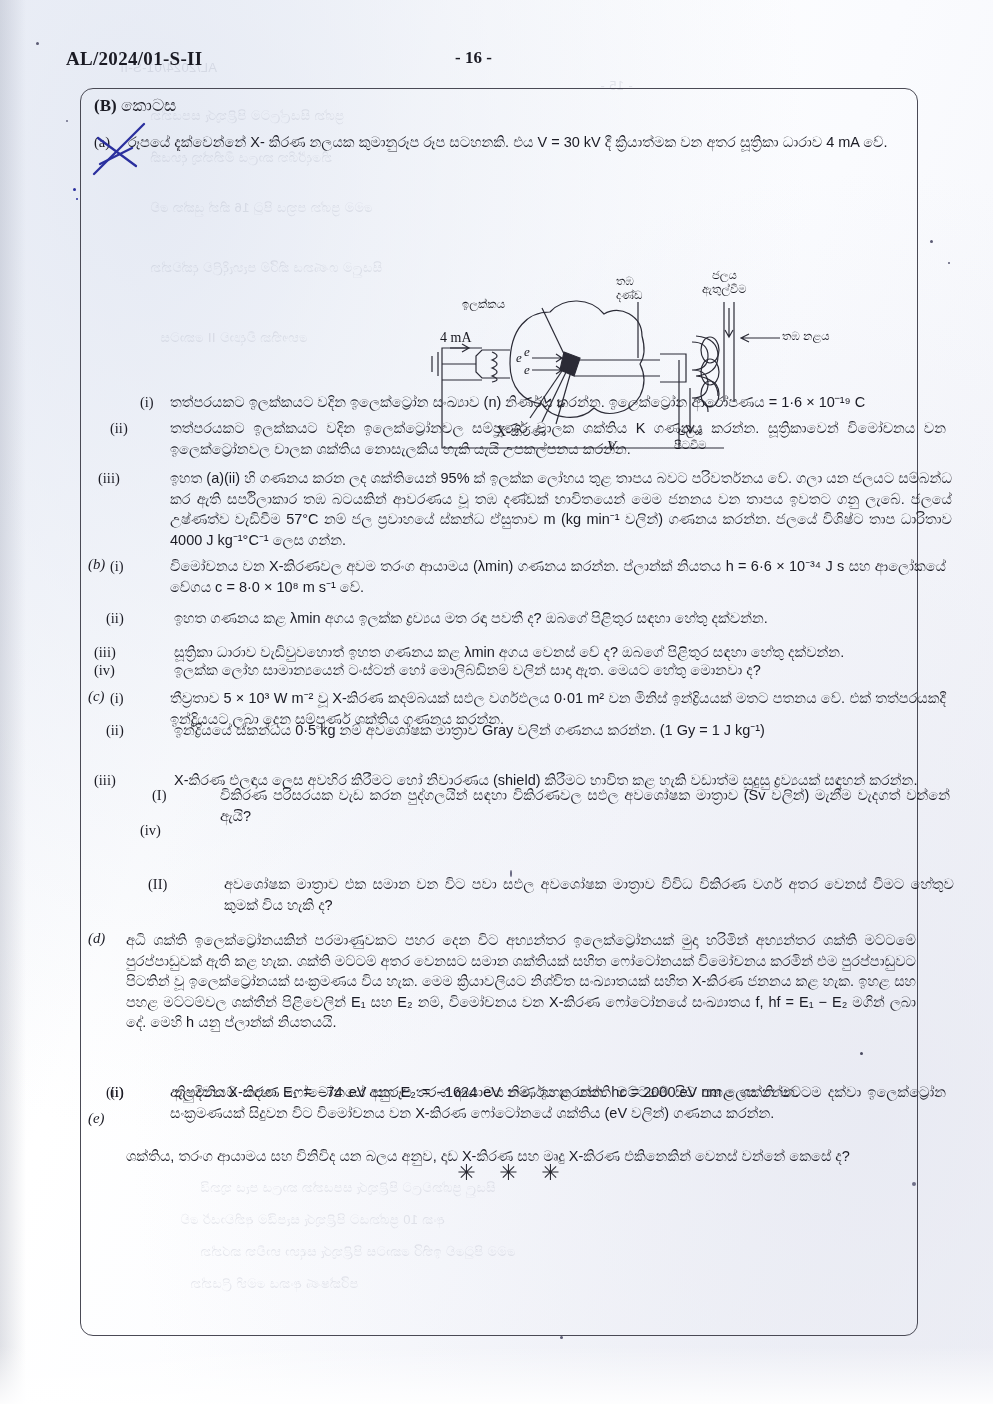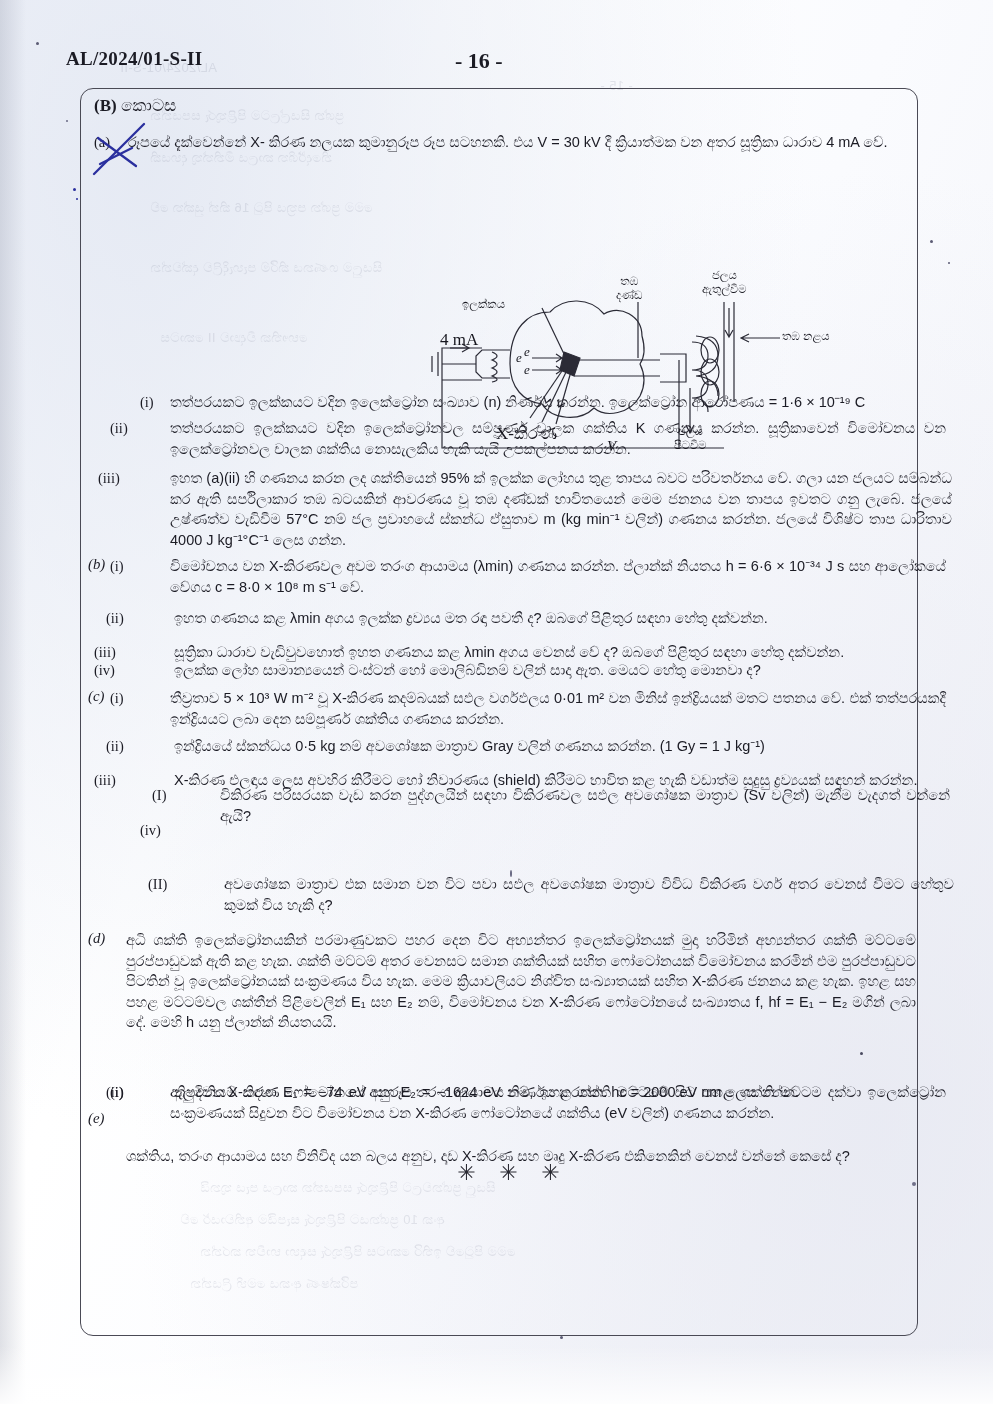--- a/index.html
+++ b/index.html
@@ -55,21 +55,21 @@
     left: 66px;
     font-weight: bold;
     font-size: 19px;
     letter-spacing: .3px;
   }
   .pageno {
     position: absolute;
     top: 48px;
     left: 455px;
     font-weight: bold;
-    font-size: 22px;
+    font-size: 17px;
   }
 
   .frame {
     position: absolute;
     left: 80px;
     top: 88px;
     width: 838px;
     height: 1248px;
     border: 1.4px solid #4a4a55;
     border-radius: 13px;
@@ -120,21 +120,21 @@
     width: 430px;
     height: 192px;
   }
   .dg-label {
     position: absolute;
     font-family: "Liberation Sans", sans-serif;
     font-size: 11.5px;
     color: #16161e;
     white-space: nowrap;
   }
-  .dg-label.serif { font-family: "Liberation Serif", serif; font-size: 17px; }
+  .dg-label.serif { font-family: "Liberation Serif", serif; font-size: 14px; }
 
   .stars {
     position: absolute;
     left: 0; top: 1064px;
     width: 838px;
     text-align: center;
     font-size: 22px;
     letter-spacing: 9px;
     color: #2a2a33;
   }
@@ -257,21 +257,21 @@
           <path d="M18,108 L18,176 L300,176"></path>
           <path d="M255,88 L255,176"></path>
         </g>
 
         <text x="92" y="90" font-family="Liberation Serif, serif" font-size="13" font-style="italic" fill="#16161e">e</text>
         <text x="100" y="84" font-family="Liberation Serif, serif" font-size="13" font-style="italic" fill="#16161e">e</text>
         <text x="100" y="102" font-family="Liberation Serif, serif" font-size="13" font-style="italic" fill="#16161e">e</text>
       </svg>
 
       <div class="dg-label" style="left:38px; top:26px;">ඉලක්කය</div>
-      <div class="dg-label" style="left:192px; top:2px;  text-align:center; line-height:1.25; white-space:pre;">තඹ
+      <div class="dg-label" style="left:192px; top:2px;  text-align:left; line-height:1.25; white-space:pre;">තඹ
 දණ්ඩ</div>
       <div class="dg-label" style="left:278px; top:-4px; text-align:center; line-height:1.25; white-space:pre;">ජලය
 ඇතුල්වීම</div>
       <div class="dg-label" style="left:358px; top:58px;">තඹ  නළය</div>
       <div class="dg-label" style="left:250px; top:152px; text-align:center; line-height:1.25; white-space:pre;">ජලය
 පිටවීම</div>
       <div class="dg-label serif" style="left:72px; top:152px;">X-කිරණ</div>
       <div class="dg-label serif" style="left:16px; top:58px;">4 mA</div>
       <div class="dg-label serif" style="left:183px; top:166px; font-style:italic; font-size:15px;">V</div>
     </div>
@@ -305,21 +305,21 @@
     <div class="blk" style="left:40px; top:564px; width:782px; padding-left:40px; text-indent:-40px;">
       <span style="display:inline-block; width:40px;">(iv)</span><span class="sin">ඉලක්ක ලෝහ සාමාන්‍යයෙන් ටංස්ටන් හෝ මොලිබ්ඩිනම් වලින් සාදා ඇත. මෙයට හේතු මොනවා ද?</span>
     </div>
 
     <div class="lbl" style="left:-6px; top:592px;">(c)</div>
 
     <div class="blk" style="left:46px; top:592px; width:776px; padding-left:30px; text-indent:-30px;">
       <span style="display:inline-block; width:30px;">(i)</span><span class="sin">තීව්‍රතාව 5 × 10³ W m⁻² වූ X-කිරණ කදම්බයක් සඵල වර්ගඵලය 0·01 m² වන මිනිස් ඉන්ද්‍රියයක් මතට පතනය වේ. එක් තත්පරයකදී ඉන්ද්‍රියයට ලබා දෙන සම්පූර්ණ ශක්තිය ගණනය කරන්න.</span>
     </div>
 
-    <div class="blk" style="left:46px; top:640px; width:776px; padding-left:34px; text-indent:-34px;">
+    <div class="blk" style="left:46px; top:624px; width:776px; padding-left:34px; text-indent:-34px;">
       <span style="display:inline-block; width:34px;">(ii)</span><span class="sin">ඉන්ද්‍රියයේ ස්කන්ධය 0·5 kg නම් අවශෝෂක මාත්‍රාව Gray වලින් ගණනය කරන්න. (1 Gy = 1 J kg⁻¹)</span>
     </div>
 
     <div class="blk" style="left:40px; top:674px; width:782px; padding-left:40px; text-indent:-40px;">
       <span style="display:inline-block; width:40px;">(iii)</span><span class="sin">X-කිරණ එලඳාය ලෙස අවහිර කිරීමට හෝ නිවාරණය (shield) කිරීමට භාවිත කළ හැකි වඩාත්ම සුදුසු ද්‍රව්‍යයක් සඳහන් කරන්න.</span>
     </div>
 
     <div class="lbl up" style="left:46px; top:726px; font-size:14.5px; font-style:normal;">(iv)</div>
 
     <div class="blk" style="left:92px; top:689px; width:730px; padding-left:34px; text-indent:-34px;">

